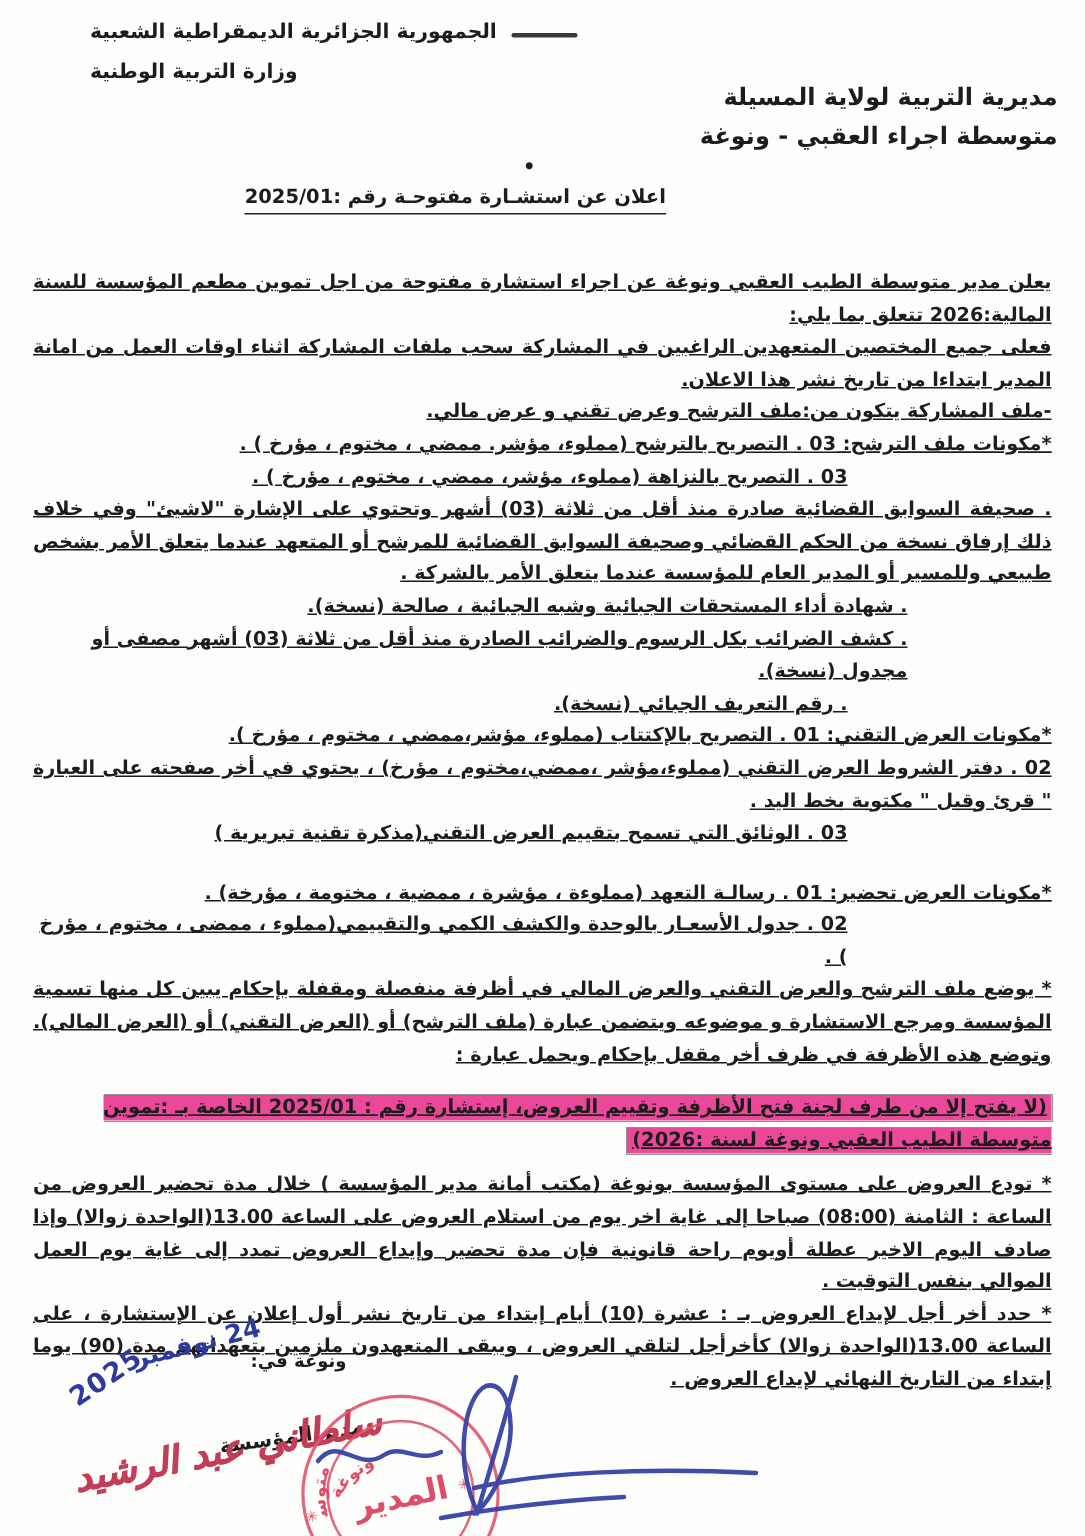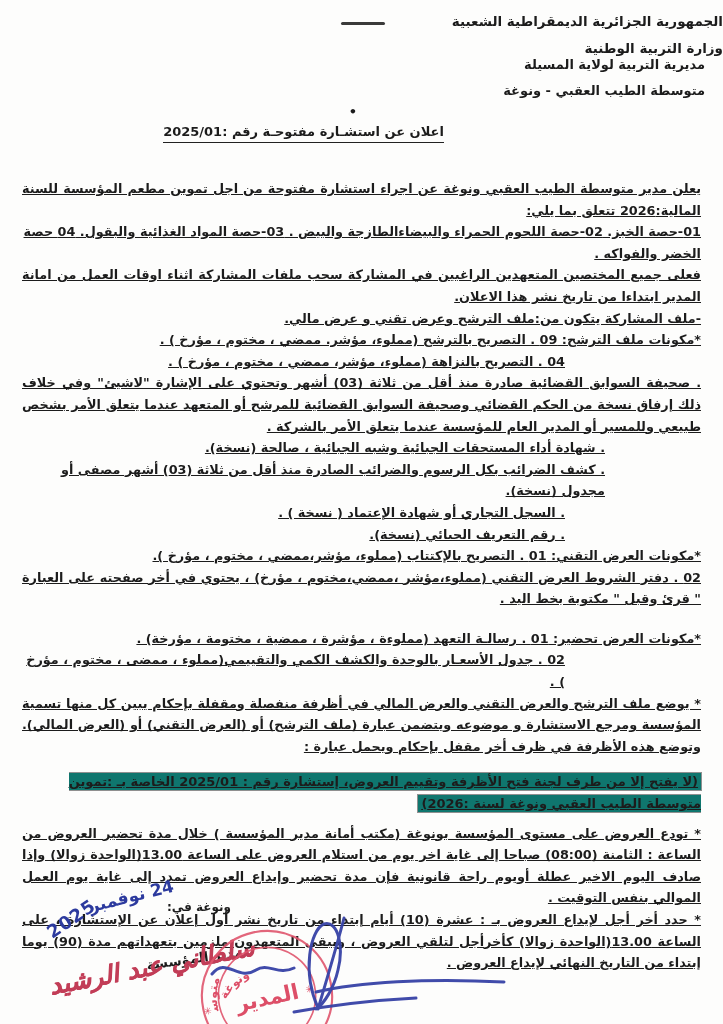--- a/index.html
+++ b/index.html
@@ -4,26 +4,26 @@
 <style>
   html,body{margin:0;padding:0;}
   body{
     width:723px;height:1024px;position:relative;overflow:hidden;
     background:#fdfdfc;color:#1c1c1c;
     font-family:"DejaVu Sans",sans-serif;font-weight:bold;
   }
   .page{position:absolute;inset:0;direction:rtl;}
   
   .hdr-center{
-    position:absolute;top:8px;right:0;left:60px;text-align:right;
+    position:absolute;top:8px;right:0;left:60px;text-align:left;
     font-size:13.5px;line-height:27px;
   }
   .hdr-right{
     position:absolute;top:52px;right:18px;text-align:right;
-    font-size:13px;line-height:26px;
+    font-size:16px;line-height:26px;
   }
   .dash-mark{position:absolute;top:22px;right:338px;width:44px;height:3px;background:#3a3a3a;border-radius:2px;}
   .bullet{position:absolute;top:104px;right:366px;font-size:13px;}
   
   .title{
     position:absolute;top:124px;right:0;left:0;text-align:center;
     font-size:13px;
   }
   .title span{
     display:inline-block;transform:translateX(-58px);
@@ -36,21 +36,21 @@
   }
   .line{white-space:normal;text-decoration:underline;}
   .para{text-align:justify;text-align-last:right;}
   .ind1{padding-right:136px;}
   .ind2{padding-right:96px;}
   .gap-sm{margin-top:8px;}
   .gap-md{margin-top:18px;}
   .u{text-decoration:underline;}
   .hl-line{margin:14px 0 4px;}
   .hl{
-    background:#0f766e;box-shadow:0 0 0 1px #909090;
+    background:#ec4899;box-shadow:0 0 0 1px #909090;
     text-decoration:underline;padding:1px 3px;font-size:13px;
   }
   
   .sig-date-label{position:absolute;top:900px;right:492px;font-size:12px;}
   .hand{color:#2c3a9e;font-family:"DejaVu Sans",sans-serif;}
   .hand-date1{position:absolute;top:886px;left:88px;font-size:17px;transform:rotate(-14deg);letter-spacing:2px;}
   .hand-date2{position:absolute;top:908px;left:44px;font-size:18px;transform:rotate(-34deg);letter-spacing:1px;}
   .sig-role{position:absolute;top:950px;left:146px;font-size:13.5px;transform:rotate(-8deg);}
   .sig-name{
     position:absolute;top:956px;left:6px;width:250px;
@@ -68,43 +68,42 @@
 
   <div class="dash-mark"></div>
 
   <div class="hdr-center">
     <div>الجمهورية الجزائرية الديمقراطية الشعبية</div>
     <div>وزارة التربية الوطنية</div>
   </div>
 
   <div class="hdr-right">
     <div>مديرية التربية لولاية المسيلة</div>
-    <div>متوسطة الطيب العقبي - ونوغة</div>
+    <div>متوسطة اجراء العقبي - ونوغة</div>
   </div>
 
   <div class="bullet">•</div>
 
   <div class="title">
     <span>اعلان عن استشـارة مفتوحـة رقم :2025/01</span>
   </div>
 
   <div class="body">
       <div class="line para"><span>يعلن مدير متوسطة الطيب العقبي ونوغة عن اجراء استشارة مفتوحة من اجل تموين مطعم المؤسسة للسنة المالية:2026 تتعلق بما يلي:</span></div>
-      <div class="line "><span>01-حصة الخبز.    02-حصة اللحوم الحمراء والبيضاءالطازجة والبيض .   03-حصة المواد الغذائية والبقول. 04 حصة الخضر والفواكه .</span></div>
       <div class="line para"><span>فعلى جميع المختصين المتعهدين الراغبين في المشاركة سحب ملفات المشاركة اثناء اوقات العمل من امانة المدير ابتداءا من تاريخ نشر هذا الاعلان.</span></div>
       <div class="line "><span>-ملف المشاركة يتكون من:ملف الترشح وعرض تقني و عرض مالي.</span></div>
-      <div class="line "><span class="u">*مكونات ملف الترشح: </span><span>09 .  التصريح بالترشح (مملوء، مؤشر. ممضي ، مختوم ، مؤرخ ) .</span></div>
-      <div class="line ind1"><span>04 .  التصريح بالنزاهة (مملوء، مؤشر، ممضي ، مختوم ، مؤرخ ) .</span></div>
+      <div class="line "><span class="u">*مكونات ملف الترشح: </span><span>03 .  التصريح بالترشح (مملوء، مؤشر. ممضي ، مختوم ، مؤرخ ) .</span></div>
+      <div class="line ind1"><span>03 .  التصريح بالنزاهة (مملوء، مؤشر، ممضي ، مختوم ، مؤرخ ) .</span></div>
       <div class="line para"><span>. صحيفة السوابق القضائية صادرة منذ أقل من ثلاثة (03) أشهر وتحتوي على الإشارة "لاشيئ" وفي خلاف ذلك إرفاق نسخة من الحكم القضائي وصحيفة السوابق القضائية للمرشح أو المتعهد عندما يتعلق الأمر بشخص طبيعي وللمسير أو المدير العام للمؤسسة عندما يتعلق الأمر بالشركة .</span></div>
       <div class="line ind2"><span>. شهادة  أداء المستحقات الجبائية وشبه الجبائية ، صالحة (نسخة).</span></div>
       <div class="line ind2"><span>. كشف الضرائب بكل الرسوم والضرائب الصادرة  منذ أقل من ثلاثة (03) أشهر مصفى أو مجدول (نسخة).</span></div>
-      <div class="line ind1"><span>. السجل التجاري أو شهادة الإعتماد ( نسخة ) .</span></div>
       <div class="line ind1"><span>. رقم التعريف الجبائي (نسخة).</span></div>
       <div class="line "><span class="u">*مكونات العرض التقني: </span><span>01 . التصريح بالإكتتاب  (مملوء، مؤشر،ممضي ، مختوم ، مؤرخ ).</span></div>
       <div class="line para"><span>02 . دفتر الشروط  العرض التقني (مملوء،مؤشر ،ممضي،مختوم ، مؤرخ) ، يحتوي في أخر صفحته على العبارة " قرئ وقبل " مكتوبة بخط اليد .</span></div>
+      <div class="line ind1"><span>03 . الوثائق التي تسمح بتقييم العرض التقني(مذكرة تقنية تبريرية )</span></div>
       <div class="line gap-md"><span class="u">*مكونات العرض تحضير: </span><span>01 .  رسالـة التعهد (مملوءة ، مؤشرة ، ممضية ، مختومة ، مؤرخة) .</span></div>
       <div class="line ind1"><span>02 .  جدول الأسعـار بالوحدة والكشف الكمي والتقييمي(مملوء ، ممضى ، مختوم ، مؤرخ ) .</span></div>
       <div class="line para"><span>* يوضع ملف الترشح والعرض التقني والعرض المالي في أظرفة منفصلة ومقفلة بإحكام يبين كل منها تسمية المؤسسة ومرجع الاستشارة و موضوعه ويتضمن عبارة (ملف الترشح) أو (العرض التقني) أو (العرض المالي). وتوضع هذه الأظرفة في ظرف أخر مقفل بإحكام ويحمل عبارة :</span></div>
       <div class="line hl-line"><span class="hl">(لا يفتح إلا من طرف لجنة فتح الأظرفة وتقييم العروض، إستشارة رقم : 2025/01 الخاصة بـ :تموين متوسطة الطيب العقبي ونوغة لسنة :2026)</span></div>
       <div class="line para gap-sm"><span>* تودع العروض على مستوى المؤسسة بونوغة (مكتب أمانة مدير المؤسسة ) خلال مدة تحضير العروض  من الساعة : الثامنة (08:00) صباحا  إلى غاية اخر يوم من استلام العروض على الساعة 13.00(الواحدة زوالا) وإذا صادف اليوم الاخير عطلة أويوم راحة قانونية فإن مدة تحضير وإيداع العروض تمدد إلى غاية يوم العمل الموالي بنفس التوقيت .</span></div>
       <div class="line para"><span>* حدد أخر أجل لإيداع العروض بـ : عشرة (10) أيام إبتداء من تاريخ نشر أول إعلان عن الإستشارة ، على الساعة 13.00(الواحدة زوالا) كأخرأجل لتلقي العروض ،  ويبقى المتعهدون ملزمين بتعهداتهم مدة (90) يوما إبتداء من التاريخ النهائي لإيداع العروض .</span></div>
     </div>
 
   <div class="sig-date-label">ونوغة في:</div>
   <div class="hand hand-date1">24 نوفمبر</div>

